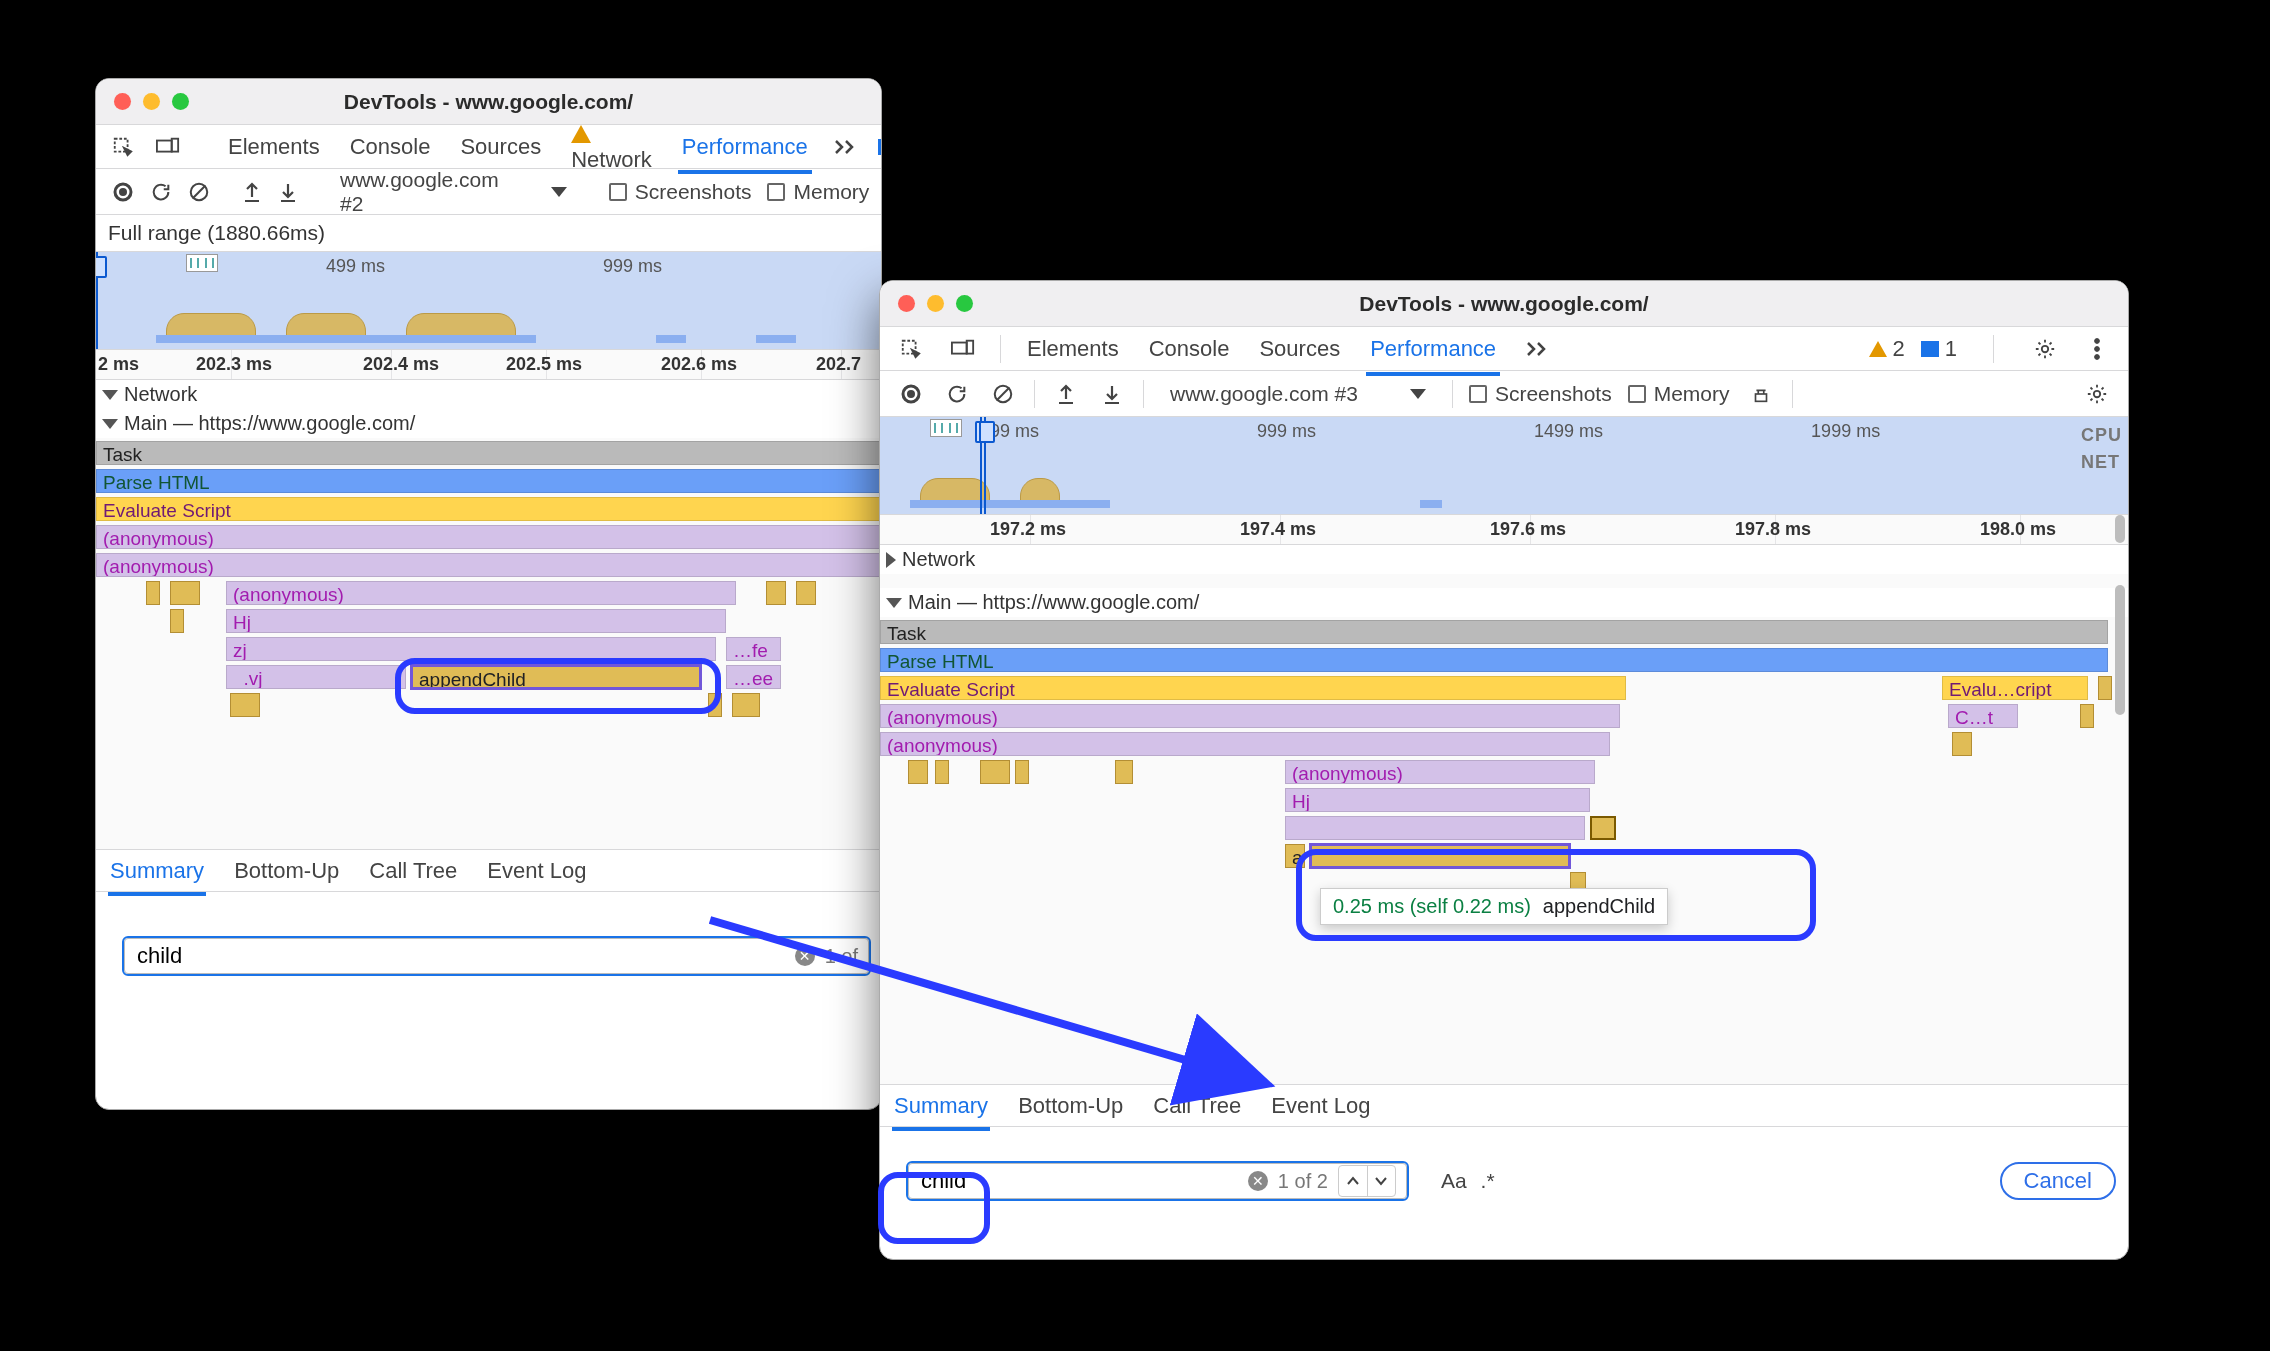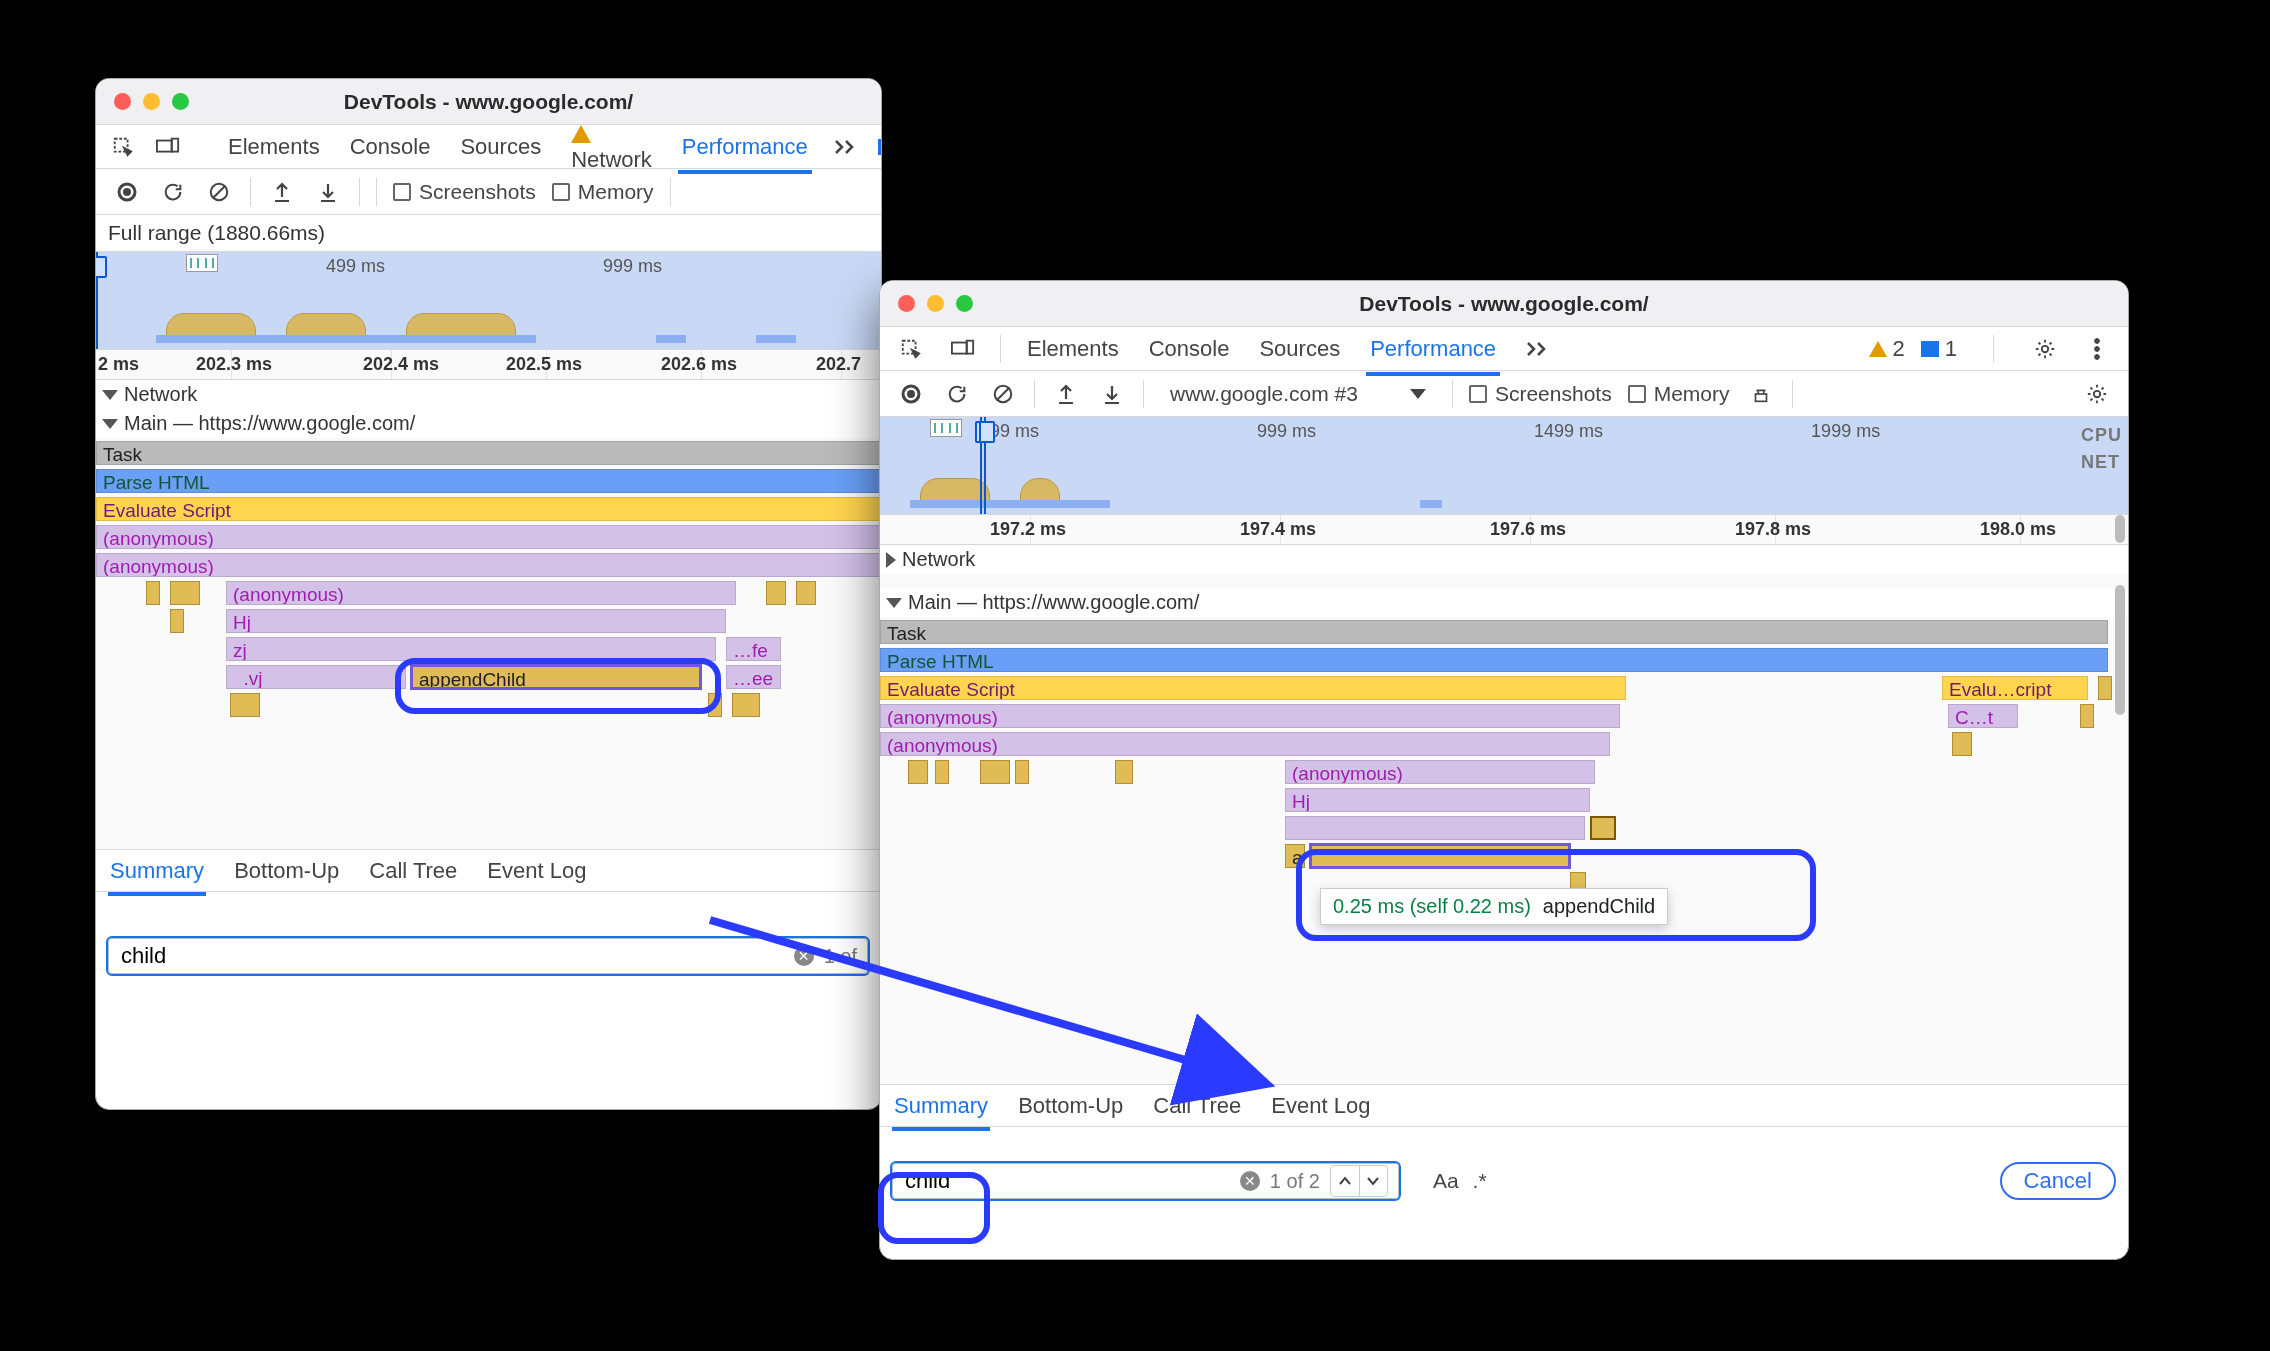--- a/index.html
+++ b/index.html
@@ -142,21 +142,21 @@
   .bottom-tabs {
     height:42px; display:flex; align-items:center; gap:26px; padding:0 12px; border-bottom:1px solid var(--border-light);
   }
   .btab { font-size:22px; color:#444; padding:6px 2px; position:relative;}
   .btab.active { color: var(--blue-accent); }
   .btab.active::after{content:""; position:absolute; left:0; right:0; bottom:-6px; height:4px; background:var(--blue-accent);}
   
   .searchrow { height:48px; display:flex; align-items:center; gap:14px; padding:0 12px;}
   .search-input {
     flex:1; max-width:640px; height:36px; border:1px solid #bbb; border-radius:4px;
-    display:flex; align-items:center; padding:17px 10px; gap:10px; background:#f3f3f5;
+    display:flex; align-items:center; padding:17px 10px; gap:10px; background:#f3f3f5;margin-left:16px;
   }
   .search-input input { flex:1; border:none; outline:none; background:transparent; font-size:22px; }
   .clear-x { width:20px;height:20px;border-radius:50%; background:#888; color:#fff; display:flex;align-items:center;justify-content:center; font-size:14px; }
   .count { color:#777; font-size:20px;}
   .sr-nav { display:inline-flex; border:1px solid #ccc; border-radius:4px; overflow:hidden; }
   .sr-nav .nav { width:28px; height:30px; display:flex;align-items:center;justify-content:center;}
   .sr-nav .nav+.nav { border-left:1px solid #ccc; }
   .sr-extra { display:flex; gap:14px; align-items:center; color:#444;margin-left:20px;}
   .btn-cancel { border:2px solid #2e6fe8; color:#2e6fe8; background:#fff; border-radius:22px; padding:4px 22px; font-size:22px;}
   .tooltip {
@@ -241,20 +241,25 @@
       <svg width="20" height="22" viewBox="0 0 20 22" fill="none" stroke="#444" stroke-width="2.2">
           <path d="M10 16V3M5 8l5-5 5 5M3 20h14"></path>
         </svg>
     </span>
     <span class="icon-btn">
       <svg width="20" height="22" viewBox="0 0 20 22" fill="none" stroke="#444" stroke-width="2.2">
           <path d="M10 3v13M5 11l5 5 5-5M3 20h14"></path>
         </svg>
     </span>
     <span class="sep-v"></span>
+    <div class="selectish" style="border:none;">
+      <span>www.google.com #2</span>
+      <span style="width:40px"></span>
+      <span style="display:inline-block;width:0;height:0;border-left:8px solid transparent;border-right:8px solid transparent;border-top:10px solid #444;"></span>
+    </div>
     <span class="sep-v"></span>
     <label class="check">
         <span class="box"></span>
         <span>Screenshots</span>
       </label>
     <label class="check">
         <span class="box"></span>
         <span>Memory</span>
       </label>
 

